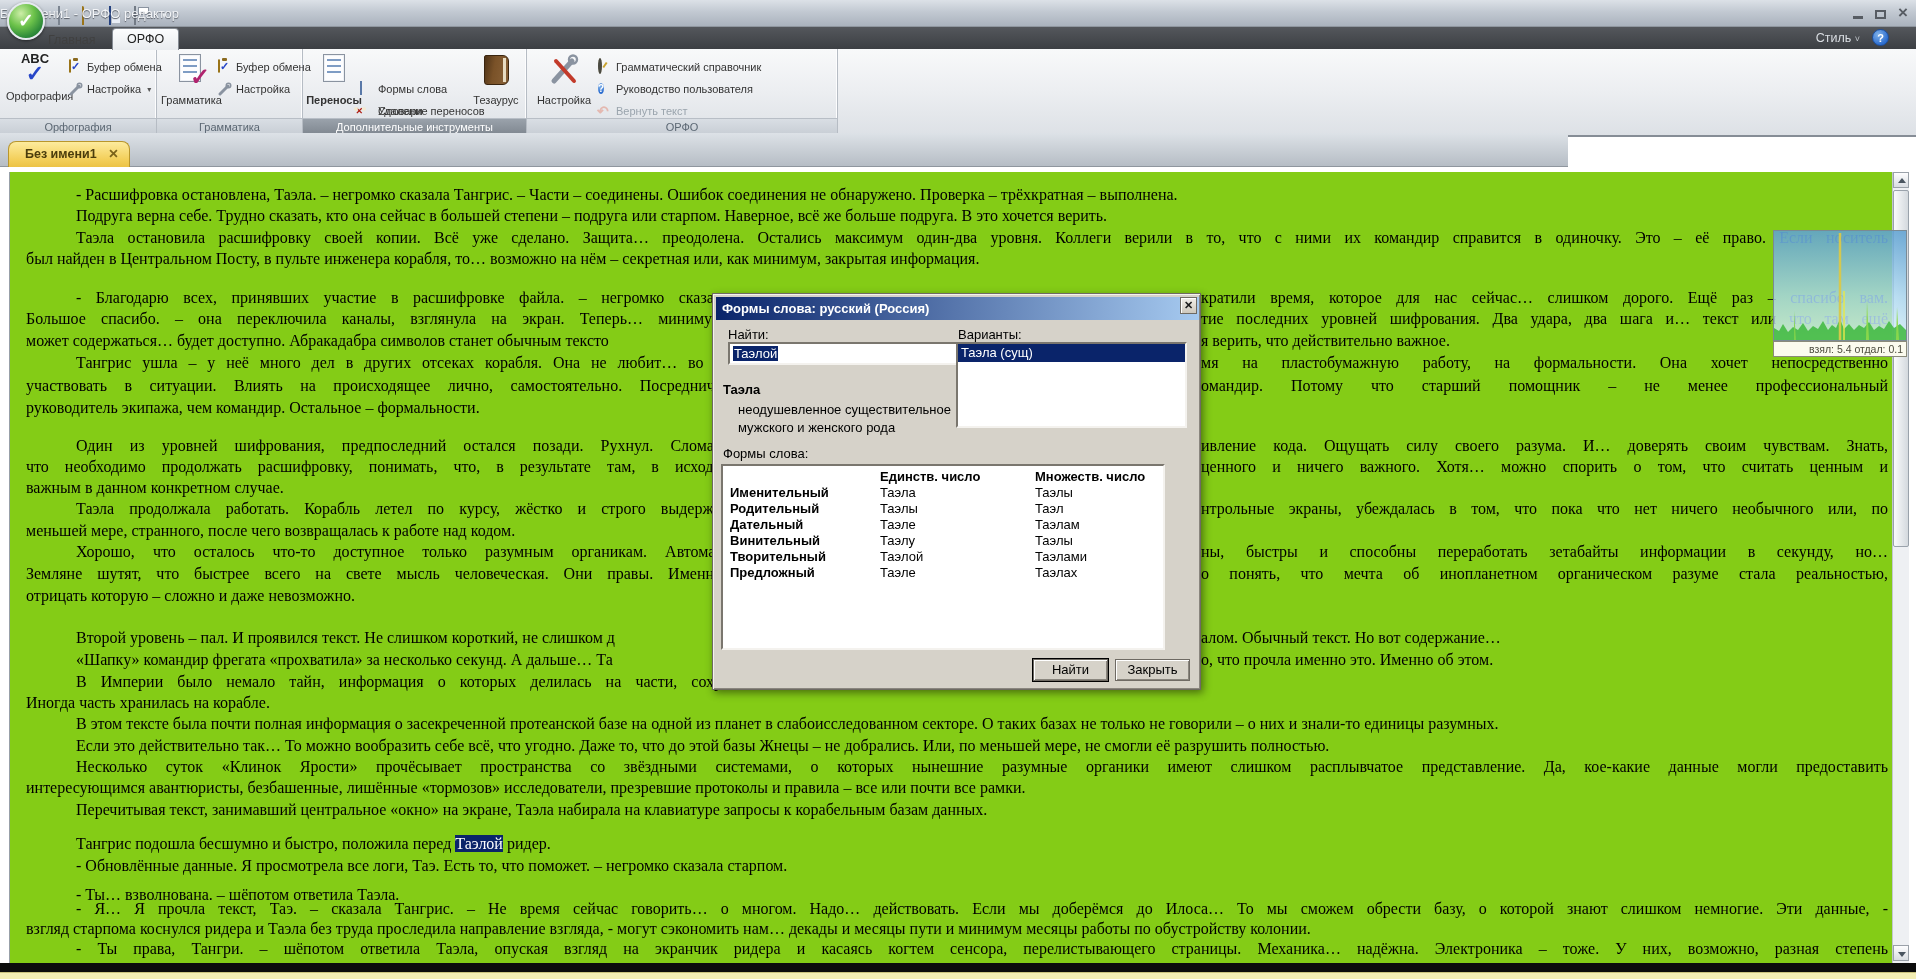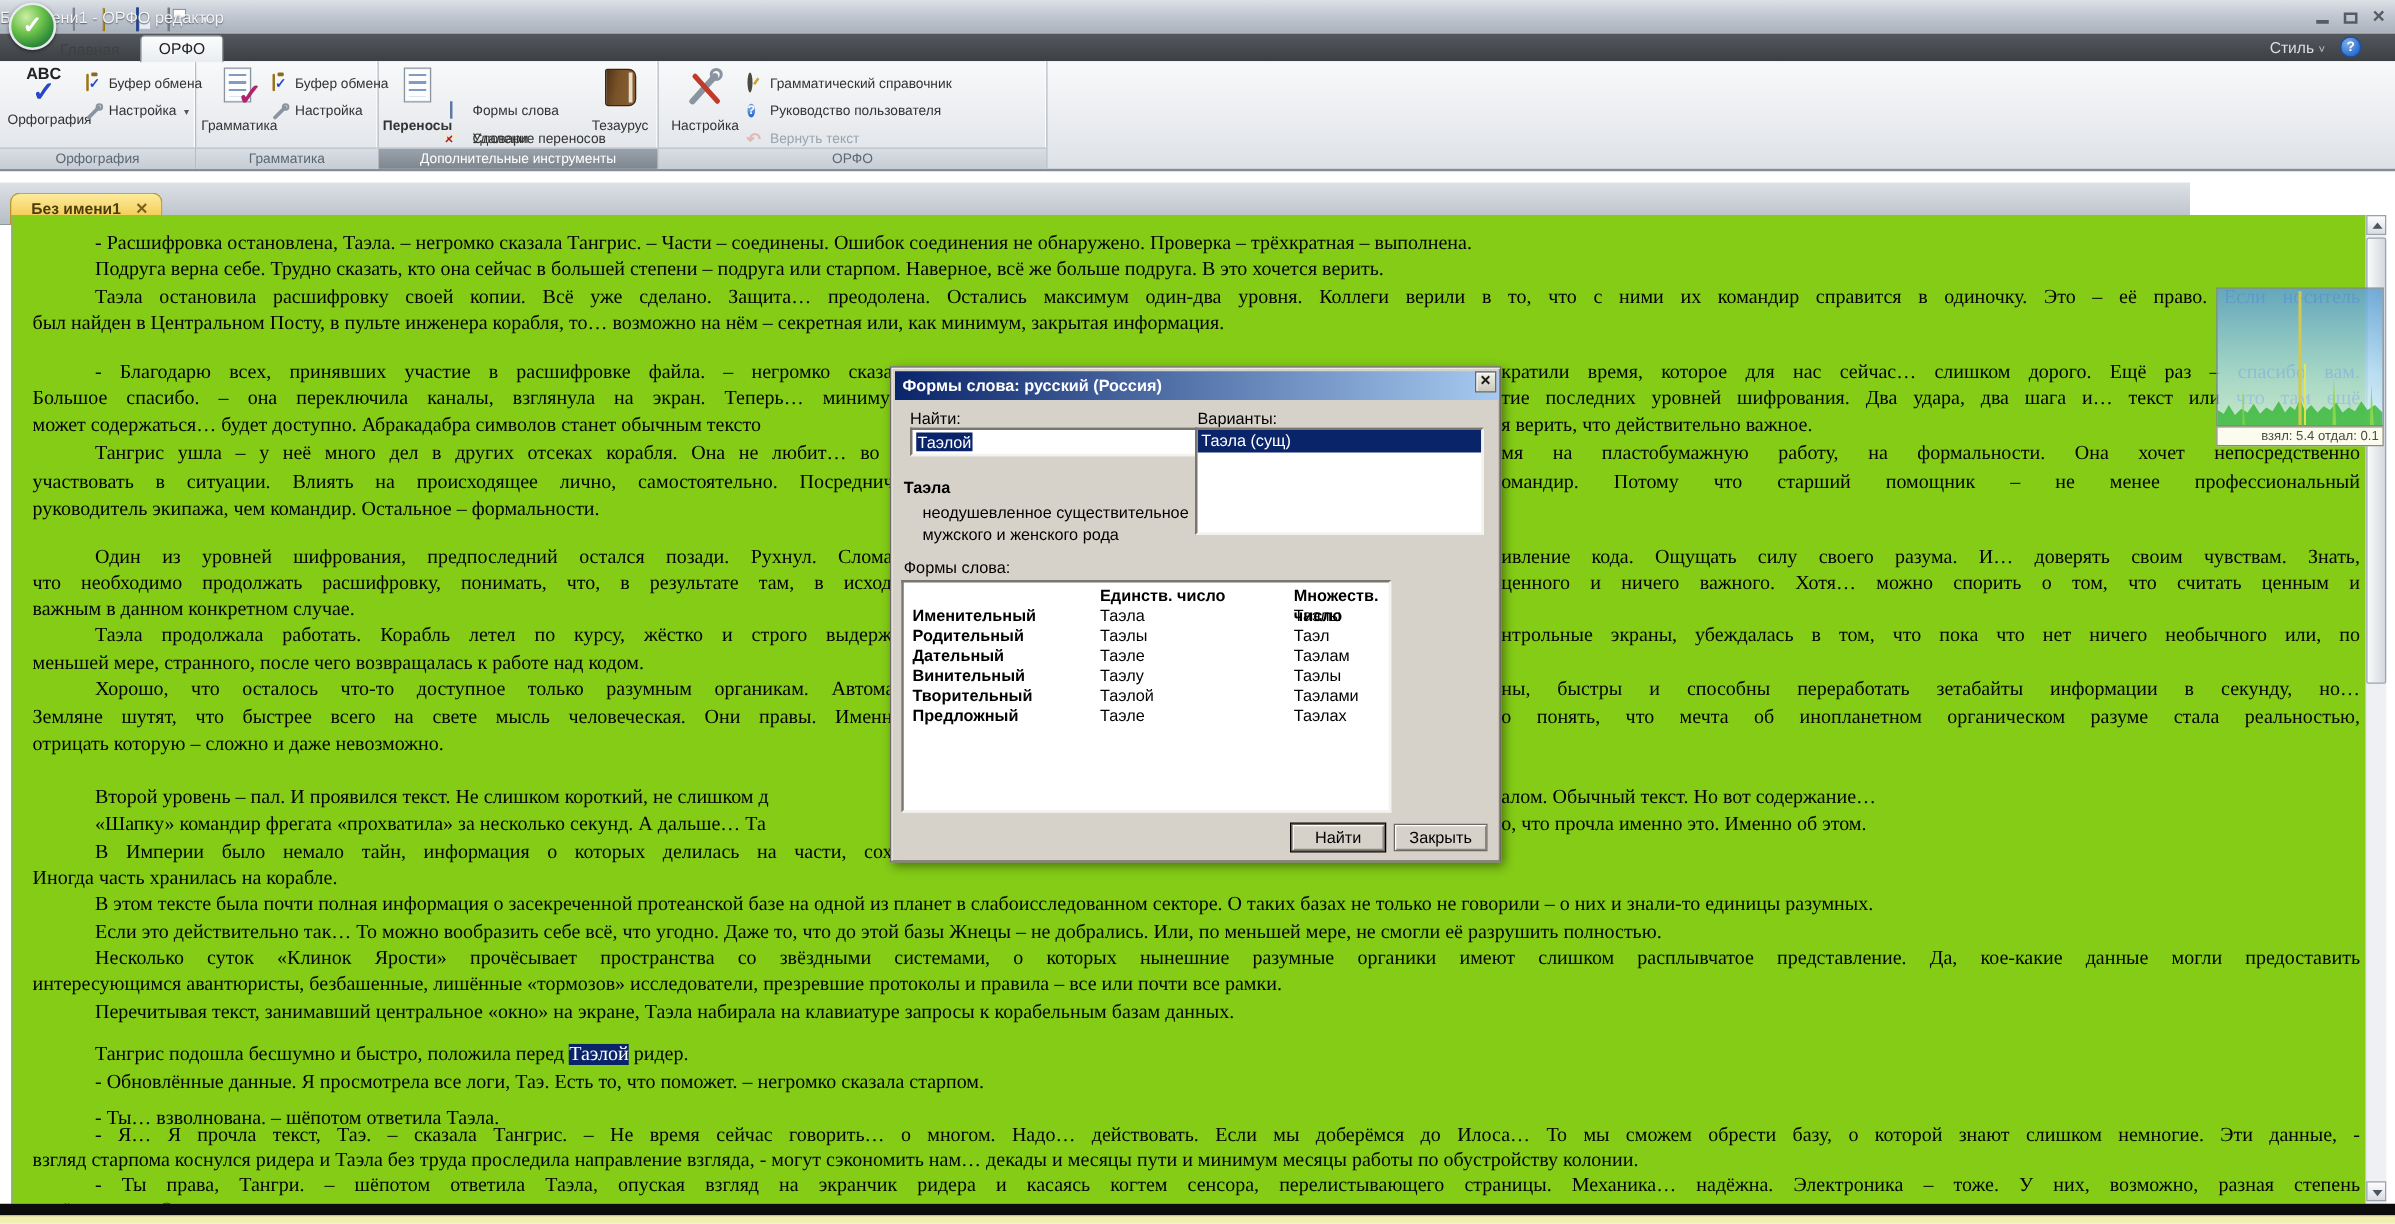--- a/index.html
+++ b/index.html
@@ -86,21 +86,21 @@
   .owl-art::before, .owl-art::after { content:""; position:absolute; top:3px; width:4px; height:4px; border-radius:50%; background:#f3e9cf; }
   .owl-art::before { left:2px; } .owl-art::after { right:2px; }
   .compass-art { width:14px; height:14px; margin:0 1px; border-radius:50%; background:#f5efd8; border:2px solid #4a4a42; position:relative; }
   .compass-art::after { content:""; position:absolute; left:4px; top:2px; width:2px; height:6px; background:#c8a32e; transform:rotate(35deg); }
   .help-art { width:14px; height:14px; margin:0 1px; border-radius:50%; background:radial-gradient(circle at 35% 30%, #7fb1e8, #2f6fd0 70%);
     color:#fff; font-size:10px; font-weight:bold; text-align:center; line-height:14px; }
   .undo-art { color:#d98b7e; font-size:14px; line-height:15px; font-weight:bold; }
   .smallitem.disabled .undo-art { color:#e4b8b0; }
 
   
-  #tabbar { position:absolute; left:0; top:146px; width:1752px; height:34px;
+  #tabbar { position:absolute; left:0; top:133px; width:1568px; height:34px;
     background:linear-gradient(#dde2e7,#b6bdc5); border-bottom:1px solid #8f969e; }
   #doc-tab { position:absolute; left:8px; top:8px; height:26px; padding:4px 10px 0 16px;
     background:linear-gradient(#fdeb9d,#f3cf5a 70%,#ecc345); border:1px solid #b9962c; border-bottom:none;
     border-radius:8px 8px 0 0; font-size:12.5px; font-weight:bold; color:#4a3c0c; }
   #doc-tab .closex { margin-left:8px; color:#7a621a; font-weight:bold; }
 
   
   #docarea { position:absolute; left:9px; top:172px; width:1883px; height:791px; background:#84cc16;
     border-left:1px solid #98a0a8; overflow:hidden; z-index:1; }
   .row { position:absolute; left:0; width:100%; height:21px; font-family:"Liberation Serif", serif;
@@ -146,21 +146,21 @@
     border:2px solid; border-color:#7a766e #f4f2ee #f4f2ee #7a766e; padding:2px 3px; }
   #dlg-input .selword { padding:0 1px; }
   #dlg-variants { position:absolute; left:243px; top:48px; width:231px; height:86px; background:#fff;
     border:2px solid; border-color:#7a766e #f4f2ee #f4f2ee #7a766e; overflow:hidden; }
   .variant-row { height:18px; line-height:18px; padding-left:3px; }
   .variant-row.sel { background:#0a246a; color:#fff; }
   #dlg-head { position:absolute; left:10px; top:88px; font-weight:bold; }
   #dlg-desc1 { position:absolute; left:25px; top:108px; }
   #dlg-desc2 { position:absolute; left:25px; top:126px; }
   #dlg-formslabel { position:absolute; left:10px; top:152px; }
-  #dlg-table { position:absolute; left:8px; top:170px; width:392px; height:186px; background:#fff;
+  #dlg-table { position:absolute; left:8px; top:170px; width:444px; height:186px; background:#fff;
     border:2px solid; border-color:#7a766e #f4f2ee #f4f2ee #7a766e; overflow:hidden;text-decoration:underline; }
   .ft-row { position:relative; height:16px; line-height:16px; }
   .ft-row.hdr { margin-top:3px; font-weight:bold; }
   .ft-case { position:absolute; left:7px; font-weight:bold; }
   .ft-sing { position:absolute; left:157px; }
   .ft-plur { position:absolute; left:312px; }
   .dlg-btn { position:absolute; top:365px; width:75px; height:22px; background:#d6d2c9; text-align:center;
     line-height:20px; border:1px solid #6e6a63; box-shadow:inset 1px 1px 0 #fff, inset -1px -1px 0 #8a867e; }
   #btn-find { left:320px; outline:1px solid #000; }
   #btn-close { left:402px; }

